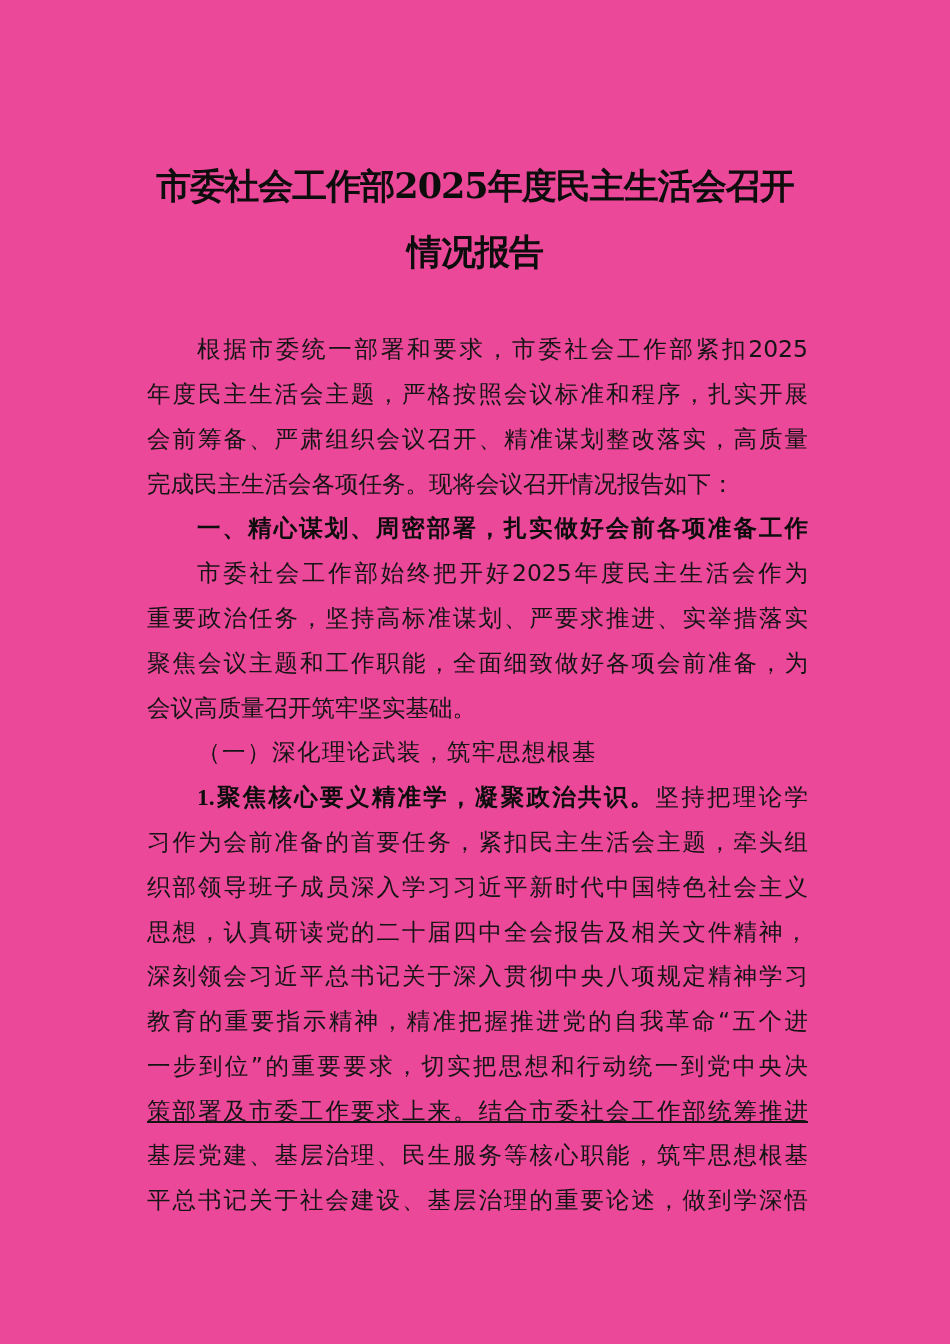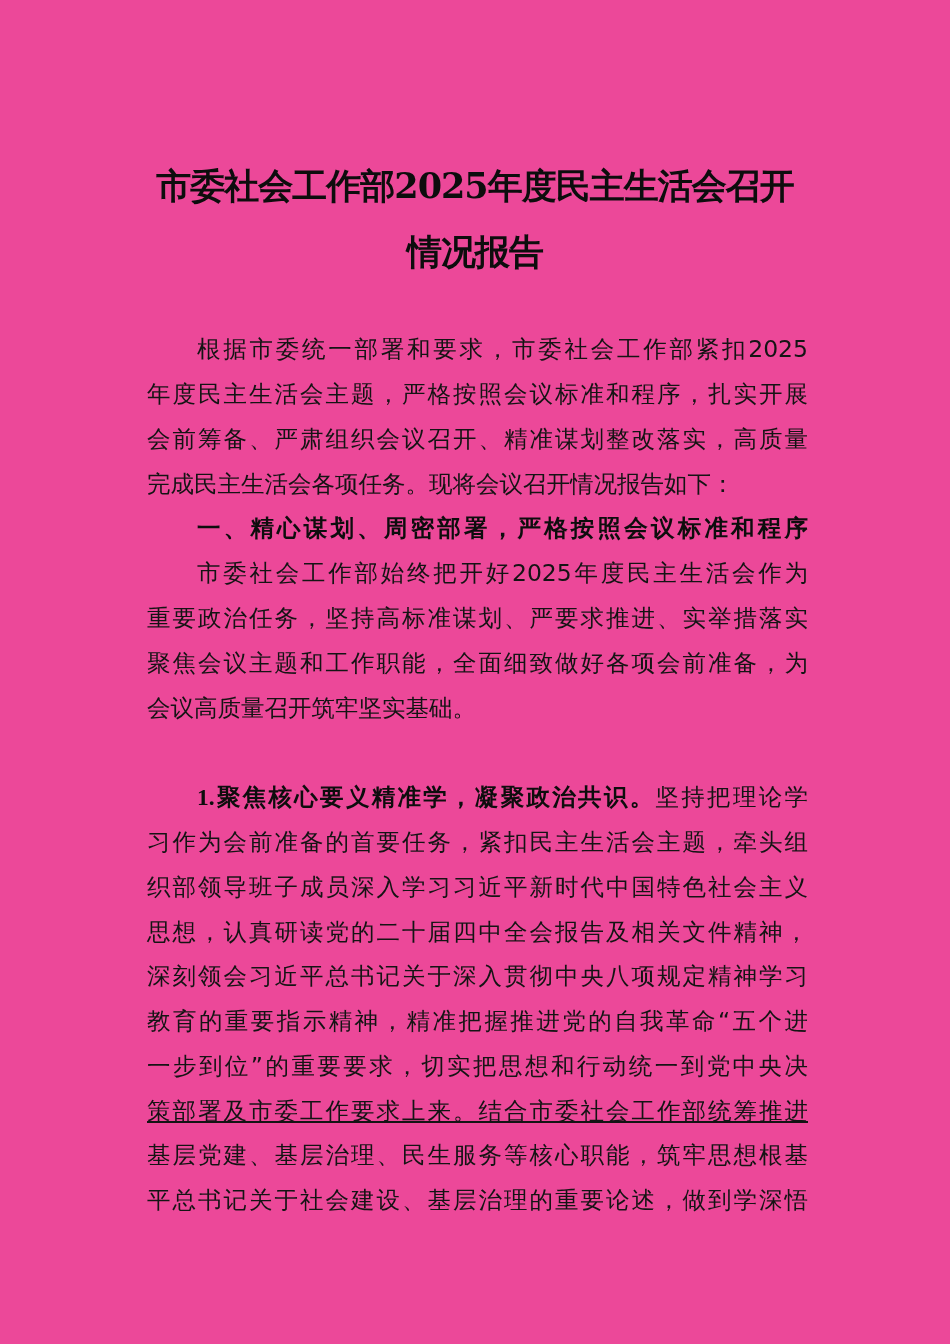--- a/index.html
+++ b/index.html
@@ -82,29 +82,30 @@
   <div class="title title-1">市委社会工作部2025年度民主生活会召开</div>
   <div class="title title-2">情况报告</div>
 
   <div>
     <div class="line indent" style="top:327px;">根据市委统一部署和要求，市委社会工作部紧扣2025</div>
     <div class="line" style="top:372px;">年度民主生活会主题，严格按照会议标准和程序，扎实开展</div>
     <div class="line" style="top:417px;">会前筹备、严肃组织会议召开、精准谋划整改落实，高质量</div>
     <div class="line short" style="top:462px;">完成民主生活会各项任务。现将会议召开情况报告如下：</div>
   </div>
 
-  <div class="line heading-1" style="top:506px;">一、精心谋划、周密部署，严格按照会议标准和程序</div>
+  <div class="line heading-1" style="top:506px;">一、精心谋划、周密部署，扎实做好会前各项准备工作</div>
 
   <div>
     <div class="line indent" style="top:551px;">市委社会工作部始终把开好2025年度民主生活会作为</div>
     <div class="line" style="top:596px;">重要政治任务，坚持高标准谋划、严要求推进、实举措落实</div>
     <div class="line" style="top:641px;">聚焦会议主题和工作职能，全面细致做好各项会前准备，为</div>
     <div class="line short" style="top:686px;">会议高质量召开筑牢坚实基础。</div>
   </div>
 
+  <div class="line heading-2" style="top:730px;">（一）深化理论武装，筑牢思想根基</div>
 
   <div>
     <div class="line indent" style="top:775px;"><span class="bold-lead">1.聚焦核心要义精准学，凝聚政治共识。</span><span>坚持把理论学</span></div>
     <div class="line" style="top:820px;">习作为会前准备的首要任务，紧扣民主生活会主题，牵头组</div>
     <div class="line" style="top:865px;">织部领导班子成员深入学习习近平新时代中国特色社会主义</div>
     <div class="line" style="top:910px;">思想，认真研读党的二十届四中全会报告及相关文件精神，</div>
     <div class="line" style="top:954px;">深刻领会习近平总书记关于深入贯彻中央八项规定精神学习</div>
     <div class="line" style="top:999px;">教育的重要指示精神，精准把握推进党的自我革命“五个进</div>
     <div class="line" style="top:1044px;">一步到位”的重要要求，切实把思想和行动统一到党中央决</div>
     <div class="line" style="top:1089px;text-decoration:underline;">策部署及市委工作要求上来。结合市委社会工作部统筹推进</div>

